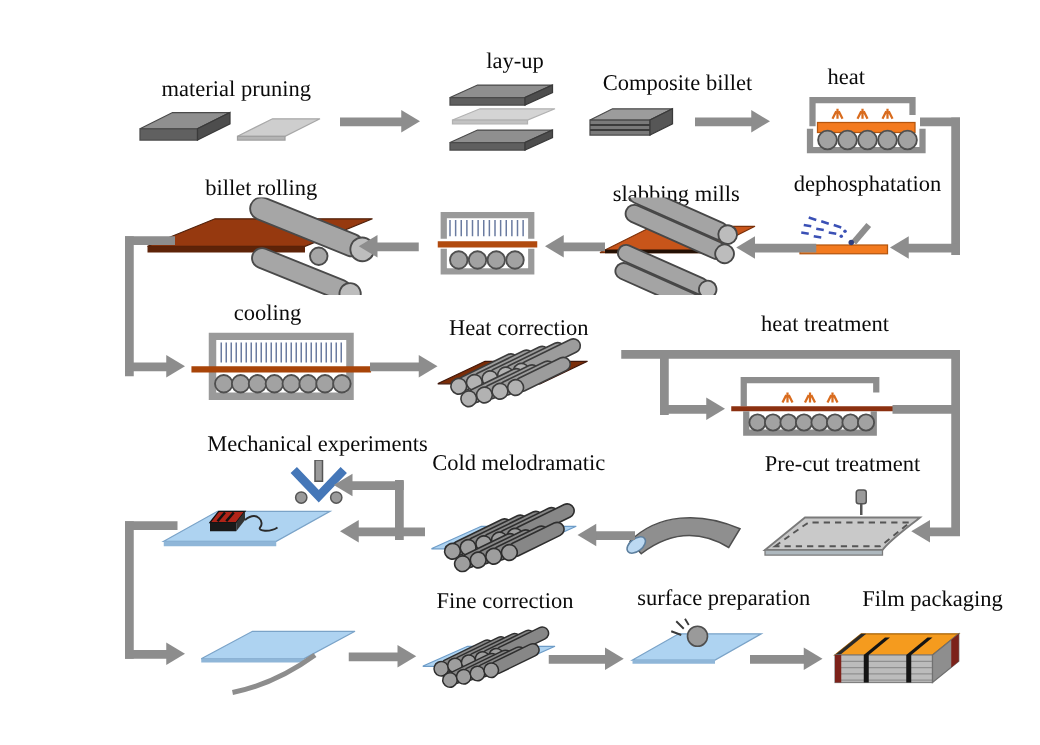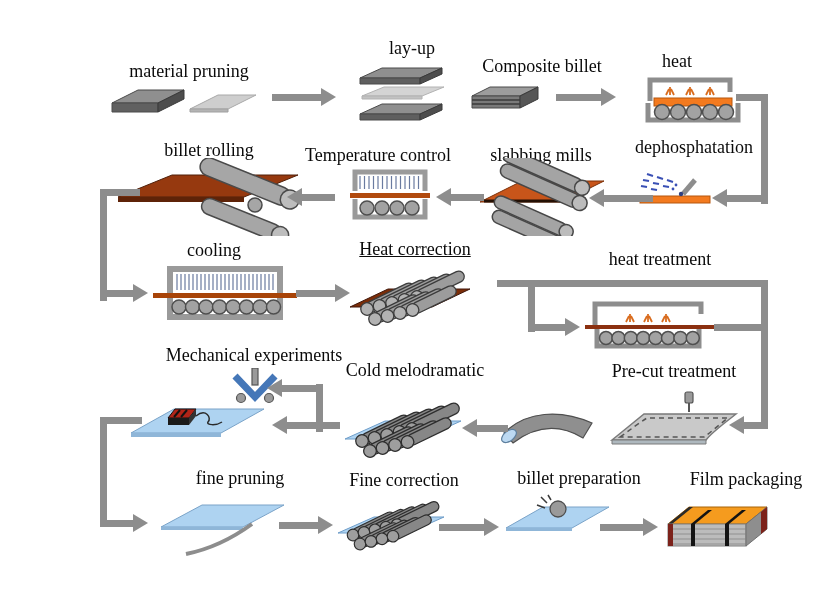--- a/index.html
+++ b/index.html
@@ -20,31 +20,29 @@
 <body>
 
 <div id="canvas">
 
   <div class="lbl" style="left:105px;top:61px;width:168px;">material pruning</div>
   <div class="lbl" style="left:370px;top:38px;width:84px;">lay-up</div>
   <div class="lbl" style="left:463px;top:56px;width:158px;">Composite billet</div>
   <div class="lbl" style="left:642px;top:51px;width:70px;">heat</div>
   <div class="lbl" style="left:608px;top:137px;width:172px;">dephosphatation</div>
   <div class="lbl" style="left:476px;top:145px;width:130px;">slabbing mills</div>
-  <div class="lbl" style="left:285px;top:145px;width:186px;">Temperature control</div>
   <div class="lbl" style="left:148px;top:140px;width:122px;">billet rolling</div>
   <div class="lbl" style="left:180px;top:240px;width:68px;">cooling</div>
-  <div class="lbl" style="left:345px;top:239px;width:140px;text-decoration:underline;">Heat correction</div>
+  <div class="lbl" style="left:345px;top:252px;width:140px;">Heat correction</div>
   <div class="lbl" style="left:595px;top:249px;width:130px;">heat treatment</div>
   <div class="lbl" style="left:591px;top:361px;width:166px;">Pre-cut treatment</div>
   <div class="lbl" style="left:331px;top:360px;width:168px;">Cold melodramatic</div>
   <div class="lbl" style="left:144px;top:345px;width:220px;">Mechanical experiments</div>
-  <div class="lbl" style="left:181px;top:468px;width:118px;">fine pruning</div>
   <div class="lbl" style="left:335px;top:470px;width:138px;">Fine correction</div>
-  <div class="lbl" style="left:493px;top:468px;width:172px;">billet preparation</div>
+  <div class="lbl" style="left:493px;top:468px;width:172px;">surface preparation</div>
   <div class="lbl" style="left:673px;top:469px;width:146px;">Film packaging</div>
 
   <svg class="icon" style="left:110px;top:86px;" width="150" height="36">
     <polygon points="2,17 28,4 74,4 48,17" fill="#8f8f8f" stroke="#4a4a4a" stroke-width="1"></polygon>
     <polygon points="2,17 48,17 48,26 2,26" fill="#606060" stroke="#4a4a4a" stroke-width="1"></polygon>
     <polygon points="48,26 48,17 74,4 74,13" fill="#4d4d4d" stroke="#3a3a3a" stroke-width="1"></polygon>
     <polygon points="80,23 108,9 146,9 118,23" fill="#cecece" stroke="#a8a8a8" stroke-width="1"></polygon>
     <polygon points="80,23 118,23 118,26 80,26" fill="#b4b4b4" stroke="#a0a0a0" stroke-width="1"></polygon>
   </svg>
 

